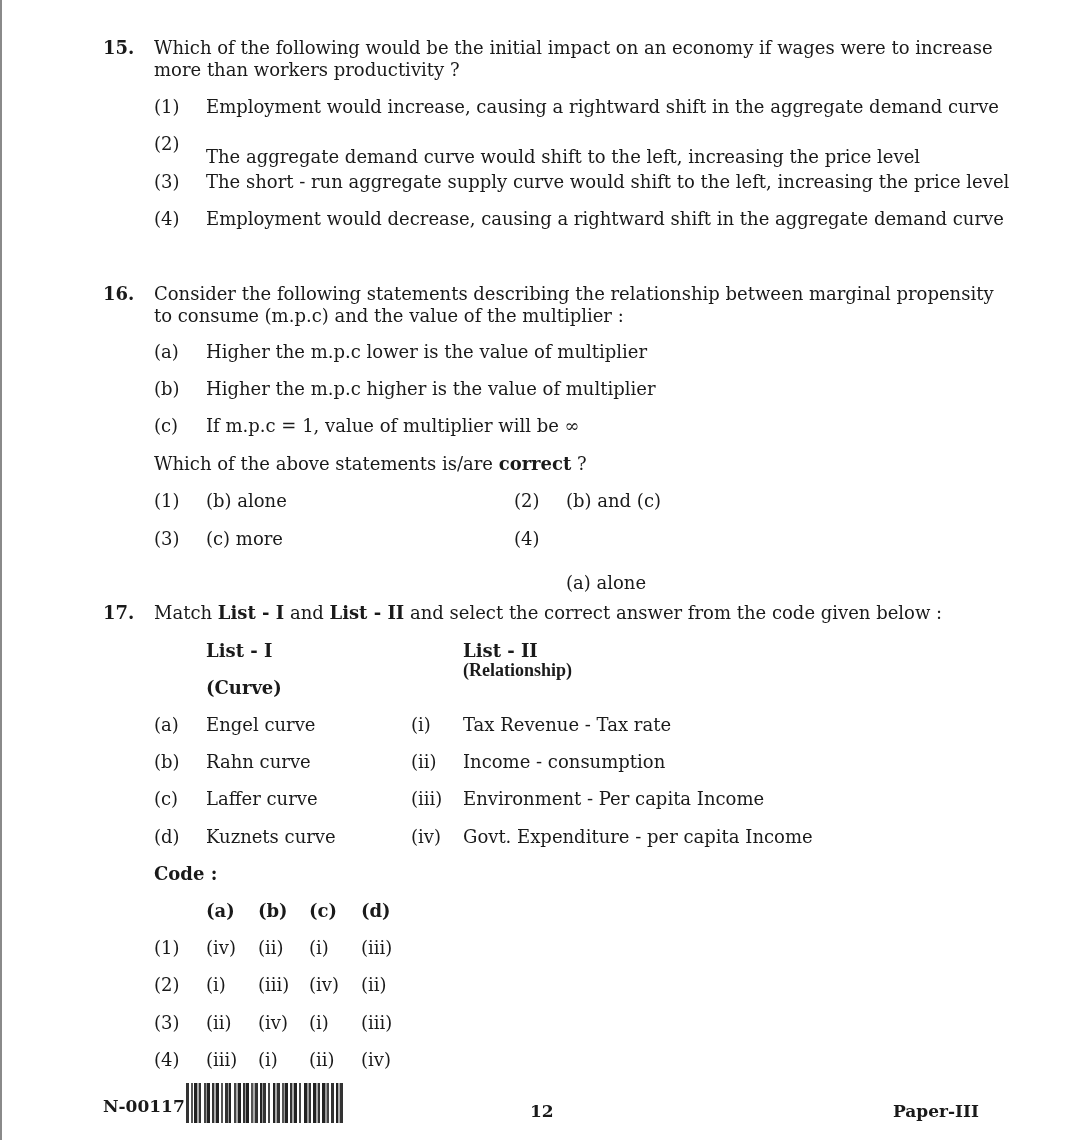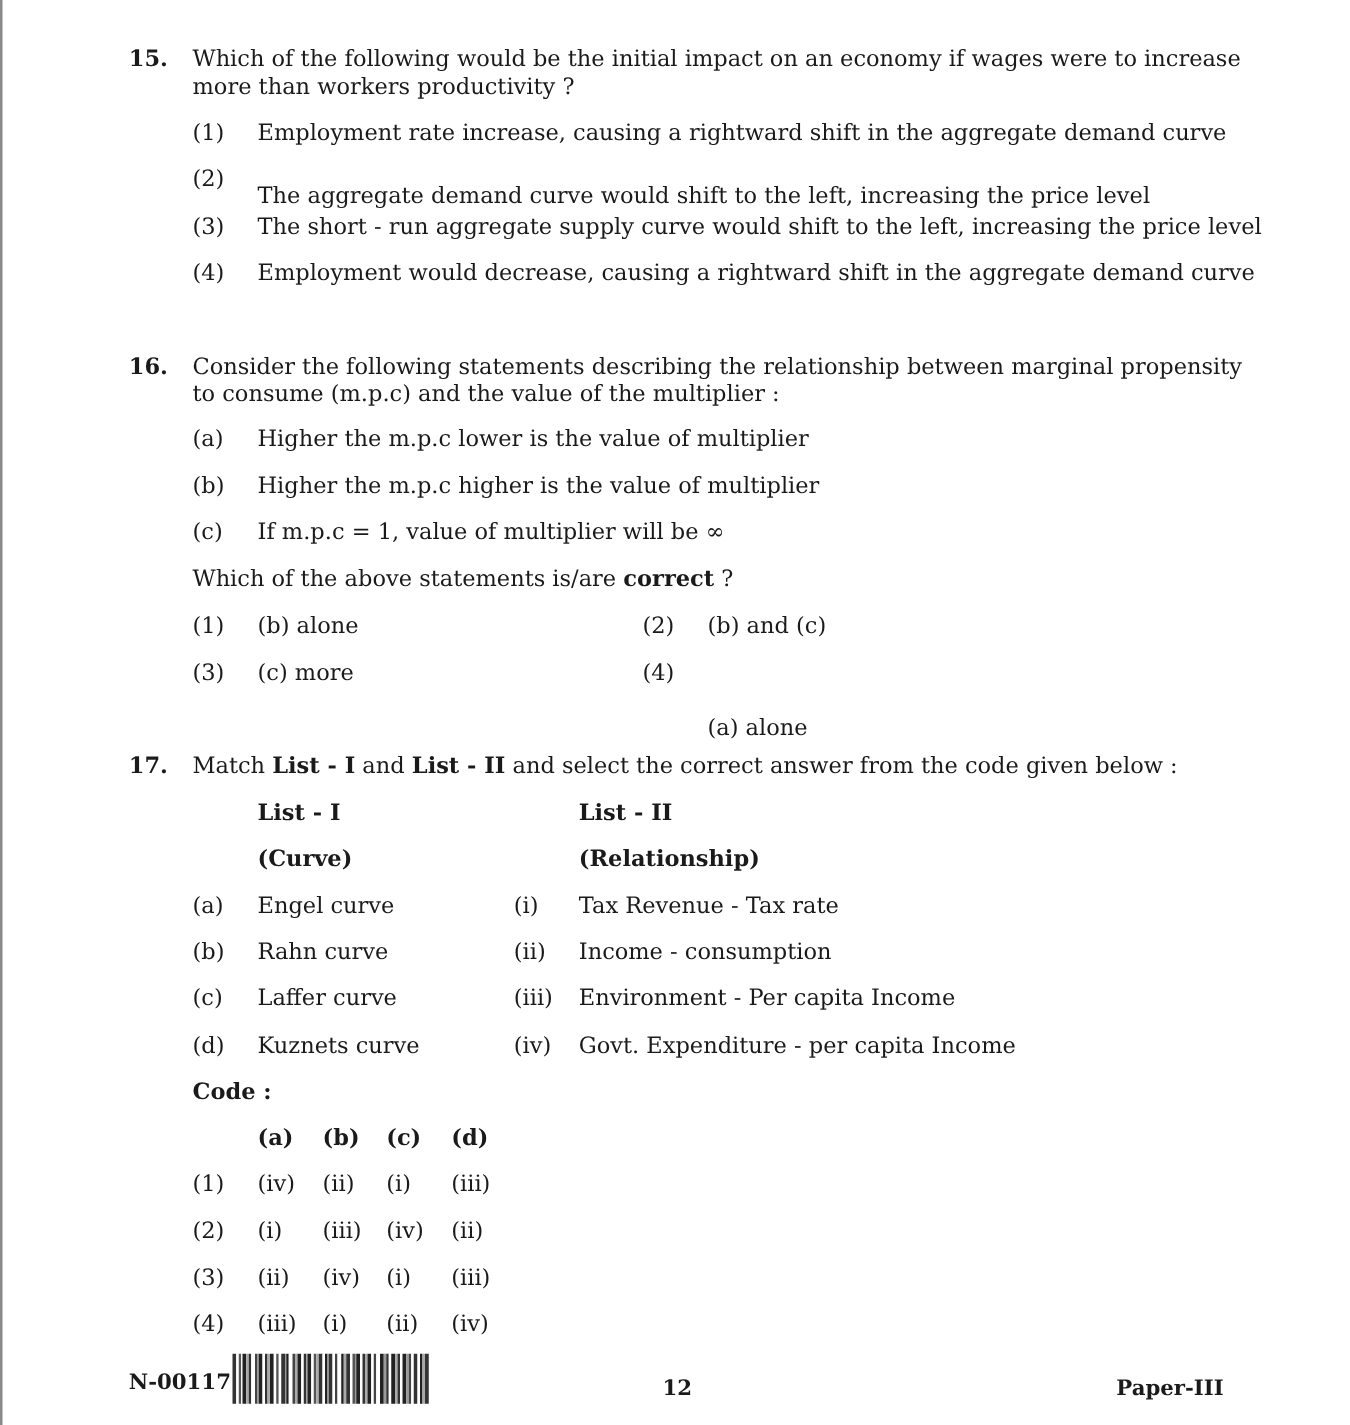--- a/index.html
+++ b/index.html
@@ -24,21 +24,21 @@
 <body>
 
 <div class="left-rule"></div>
 
 <div>
   <div class="abs qnum" style="top:37px;">15.</div>
   <div class="abs stem" style="top:37px;">Which of the following would be the initial impact on an economy if wages were to increase</div>
   <div class="abs stem" style="top:59px;">more than workers productivity ?</div>
 
   <div class="abs olabel" style="top:96px;">(1)</div>
-  <div class="abs otext" style="top:96px;">Employment rate increase, causing a rightward shift in the aggregate demand curve</div>
+  <div class="abs otext" style="top:96px;">Employment would increase, causing a rightward shift in the aggregate demand curve</div>
   <div class="abs olabel" style="top:133px;">(2)</div>
   <div class="abs otext" style="top:126px;margin-top:20px;">The aggregate demand curve would shift to the left, increasing the price level</div>
   <div class="abs olabel" style="top:171px;">(3)</div>
   <div class="abs otext" style="top:171px;">The short - run aggregate supply curve would shift to the left, increasing the price level</div>
   <div class="abs olabel" style="top:208px;">(4)</div>
   <div class="abs otext" style="top:208px;">Employment would decrease, causing a rightward shift in the aggregate demand curve</div>
 </div>
 
 <div>
   <div class="abs qnum" style="top:283px;">16.</div>
@@ -68,21 +68,21 @@
 
 <div>
   <div class="abs qnum" style="top:602px;">17.</div>
   <div class="abs stem" style="top:602px;">
     <span>Match </span><span class="b">List - I</span><span> and </span><span class="b">List - II</span><span> and select the correct answer from the code given below :</span>
   </div>
 
   <div class="abs b" style="top:640px; left:206px;">List - I</div>
   <div class="abs b" style="top:640px; left:463px;">List - II</div>
   <div class="abs b" style="top:677px; left:206px;">(Curve)</div>
-  <div class="abs b" style="top:677px; left:463px;">(Relationship)</div>
+  <div class="abs b" style="top:660px; left:463px;font-family:Liberation Serif, serif;">(Relationship)</div>
 
   <div class="abs olabel" style="top:714px;">(a)</div>
   <div class="abs otext" style="top:714px;">Engel curve</div>
   <div class="abs" style="top:714px; left:411px;">(i)</div>
   <div class="abs" style="top:714px; left:463px;">Tax Revenue - Tax rate</div>
 
   <div class="abs olabel" style="top:751px;">(b)</div>
   <div class="abs otext" style="top:751px;">Rahn curve</div>
   <div class="abs" style="top:751px; left:411px;">(ii)</div>
   <div class="abs" style="top:751px; left:463px;">Income - consumption</div>

